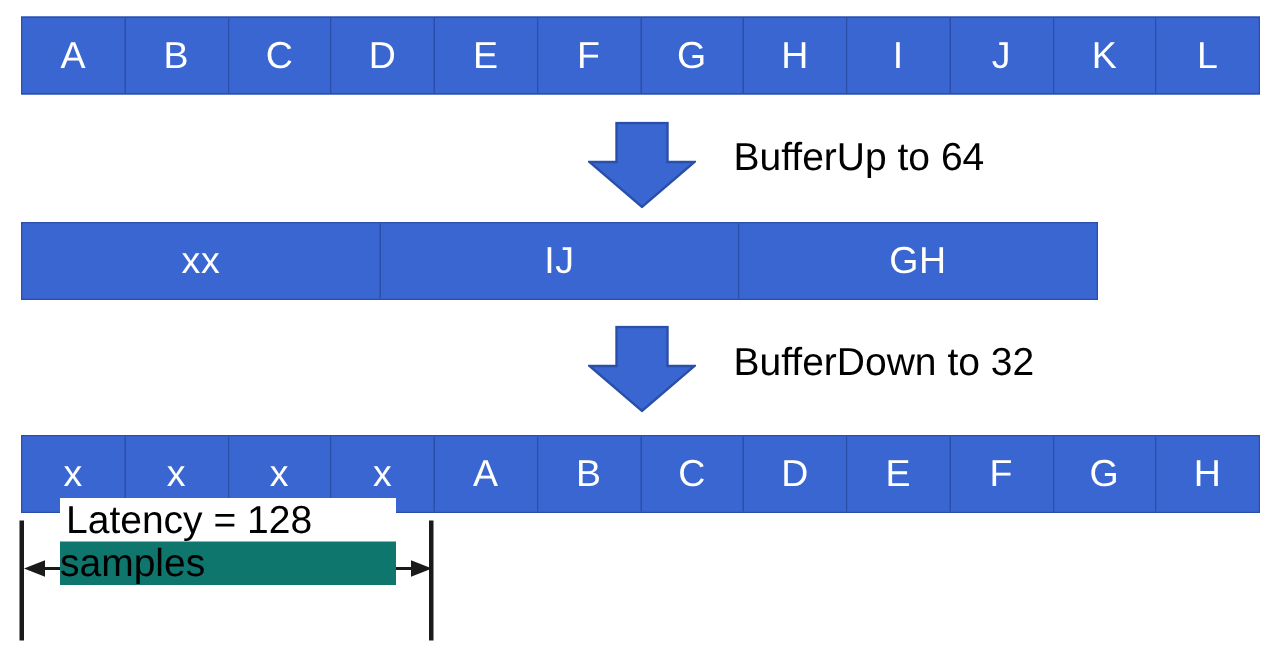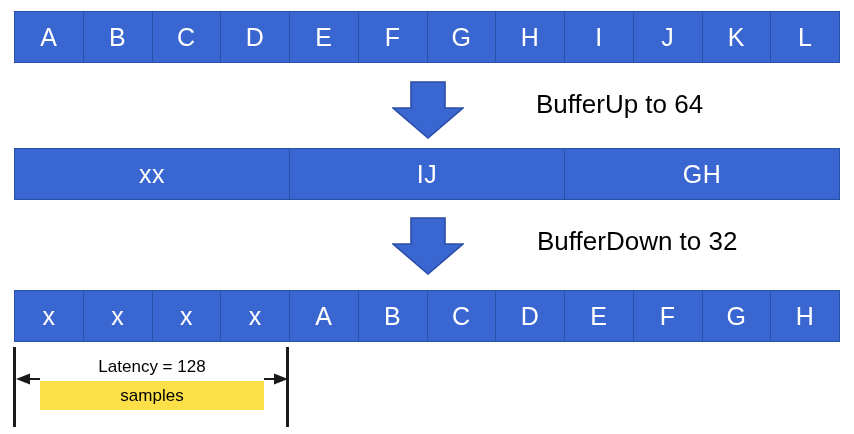--- a/index.html
+++ b/index.html
@@ -36,43 +36,43 @@
     font-family: "Liberation Sans", sans-serif;
     font-size: 25px;
     line-height: 1;
     letter-spacing: 0.5px;
     border-right: 1px solid #2a4fa8;
     background: #3A66D2;
   }
   .cell:last-child { border-right: none; }
 
   #row-top    { left: 14px; top: 11px;  width: 826px; height: 52px; }
-  #row-middle { left: 14px; top: 148px; width: 826px; height: 52px; }
+  #row-middle { left: 14px; top: 148px; width: 718px; height: 52px; }
   #row-bottom { left: 14px; top: 290px; width: 826px; height: 52px; }
 
   
   .down-arrow {
     position: absolute;
     width: 72px;
     height: 58px;
   }
   #arrow-up-stage   { left: 392px; top: 81px; }
   #arrow-down-stage { left: 392px; top: 217px; }
 
   
   .stage-label {
     position: absolute;
     color: #000000;
     font-family: "Liberation Sans", sans-serif;
     font-size: 26px;
     line-height: 1;
     white-space: nowrap;
   }
-  #label-bufferup   { left: 489px; top: 91px; margin-left: 47px; }
-  #label-bufferdown { left: 489px; top: 228px; margin-left: 48px; }
+  #label-bufferup   { left: 489px; top: 91px; }
+  #label-bufferdown { left: 489px; top: 228px; }
 
   
   .latency-tick {
     position: absolute;
     width: 3px;
     background: #1a1a1a;
     top: 347px;
     height: 80px;
   }
   #latency-tick-left  { left: 13px; }
@@ -81,35 +81,34 @@
   #latency-measure {
     position: absolute;
     left: 16px;
     top: 372px;
     width: 272px;
     height: 14px;
   }
   #latency-text {
     position: absolute;
     left: 40px;
-    top: 352px;
+    top: 332px;
     width: 224px;
-    text-align: center;
     color: #000000;
     font-family: "Liberation Sans", sans-serif;
-    font-size: 17px;
+    font-size: 26px;
     line-height: 29px;
   }
   #latency-text span { display: block; }
   #latency-text .line-1 {
     background: #ffffff;
     padding: 0 4px;
   }
   #latency-text .line-2 {
-    background: #fde047;
+    background: #0f766e;
   }
 </style>
 </head>
 <body>
 
 <div id="canvas">
 
   <div class="buffer-row" id="row-top">
     <div class="cell">A</div>
     <div class="cell">B</div>

